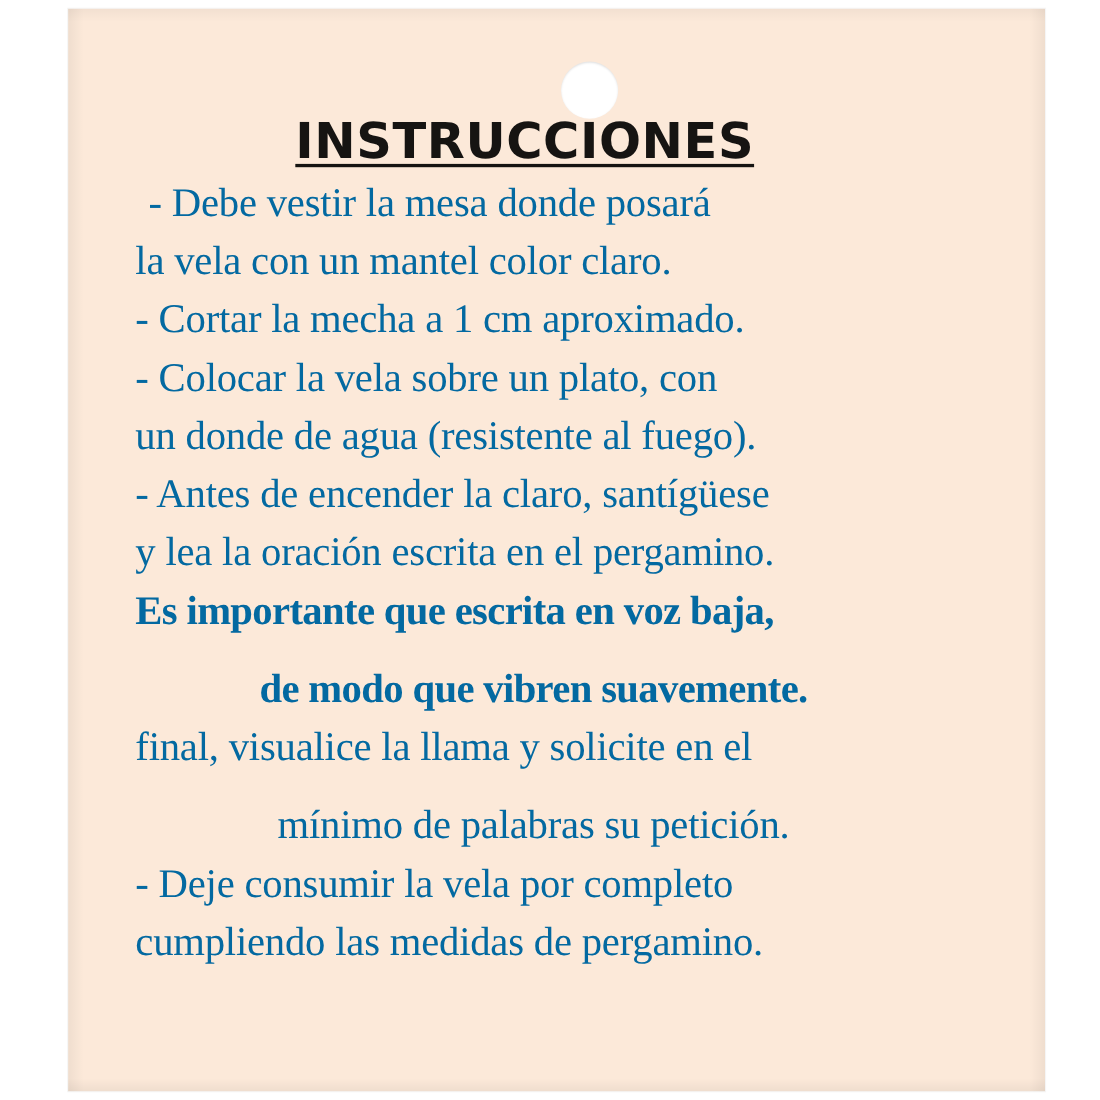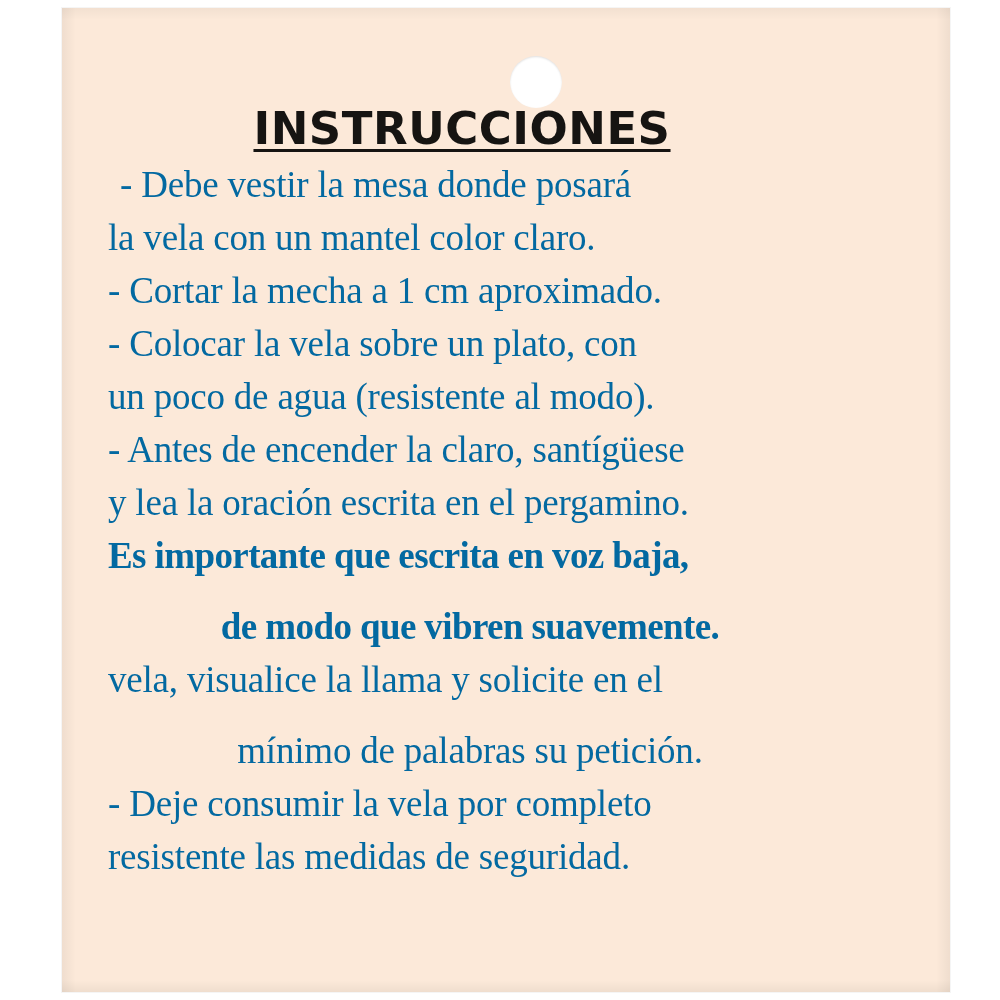--- a/index.html
+++ b/index.html
@@ -47,21 +47,21 @@
     left: 448px;
     top: 48px;
     width: 52px;
     height: 52px;
     border-radius: 50%;
     background: #ffffff;
     box-shadow: inset 0 1px 2px rgba(0,0,0,0.12);
   }
   #content {
     position: absolute;
-    left: 0;
+    left: 15px;
     top: 0;
     width: 800px;
     height: 984px;
     padding: 0;
     box-sizing: border-box;
   }
   #title {
     position: absolute;
     left: 0;
     right: 0;
@@ -108,25 +108,25 @@
 <div id="scene">
   <div id="card">
     <div id="punch-hole"></div>
     <div id="content">
       <div id="title">INSTRUCCIONES</div>
       <div id="lines">
           <div class="line indent">-  Debe vestir la mesa donde posará</div>
           <div class="line">la vela  con un mantel color claro.</div>
           <div class="line">- Cortar la mecha a 1 cm aproximado.</div>
           <div class="line">- Colocar la  vela  sobre  un  plato, con</div>
-          <div class="line">un  poco de  agua  (resistente al modo).</div>
+          <div class="line">un  donde de  agua  (resistente al fuego).</div>
           <div class="line">- Antes de encender la claro, santígüese</div>
           <div class="line">y lea la oración escrita en el pergamino.</div>
           <div class="line bold">Es importante que escrita en voz baja,</div>
           <div class="line bold center">de modo que vibren suavemente.</div>
-          <div class="line">vela, visualice la llama y solicite en el</div>
+          <div class="line">final, visualice la llama y solicite en el</div>
           <div class="line center">mínimo de palabras su petición.</div>
           <div class="line">- Deje consumir la vela  por completo</div>
-          <div class="line">resistente las medidas de seguridad.</div>
+          <div class="line">cumpliendo las medidas de pergamino.</div>
         </div>
     </div>
   </div>
 </div>
 
 </body></html>

